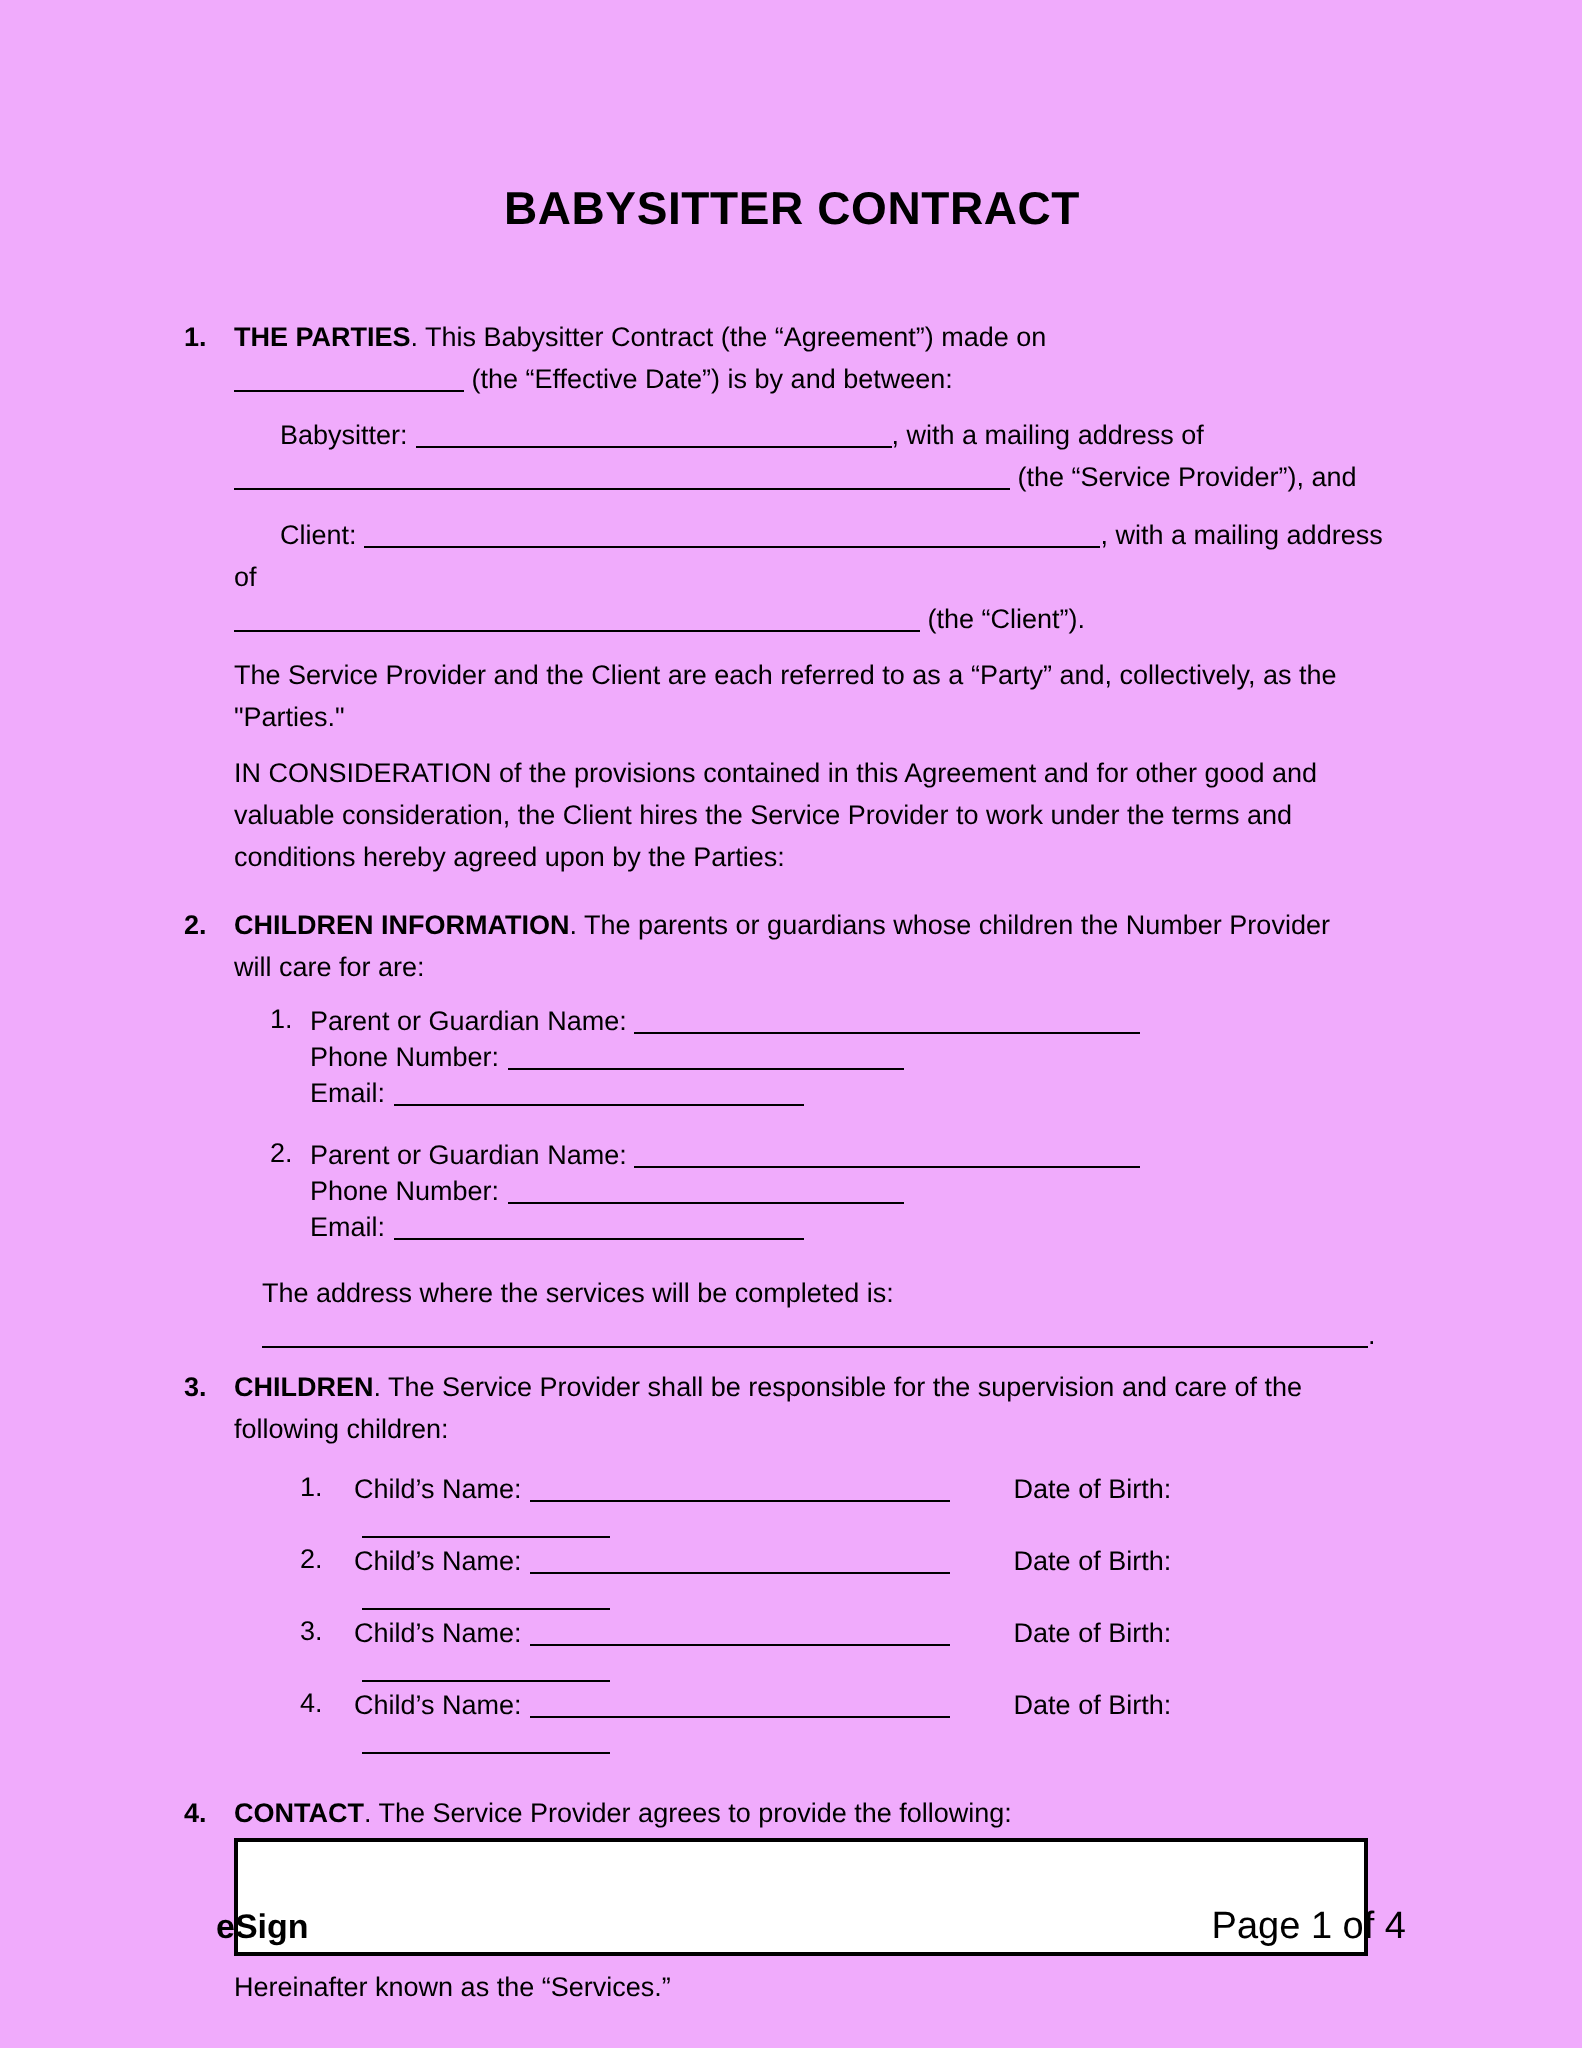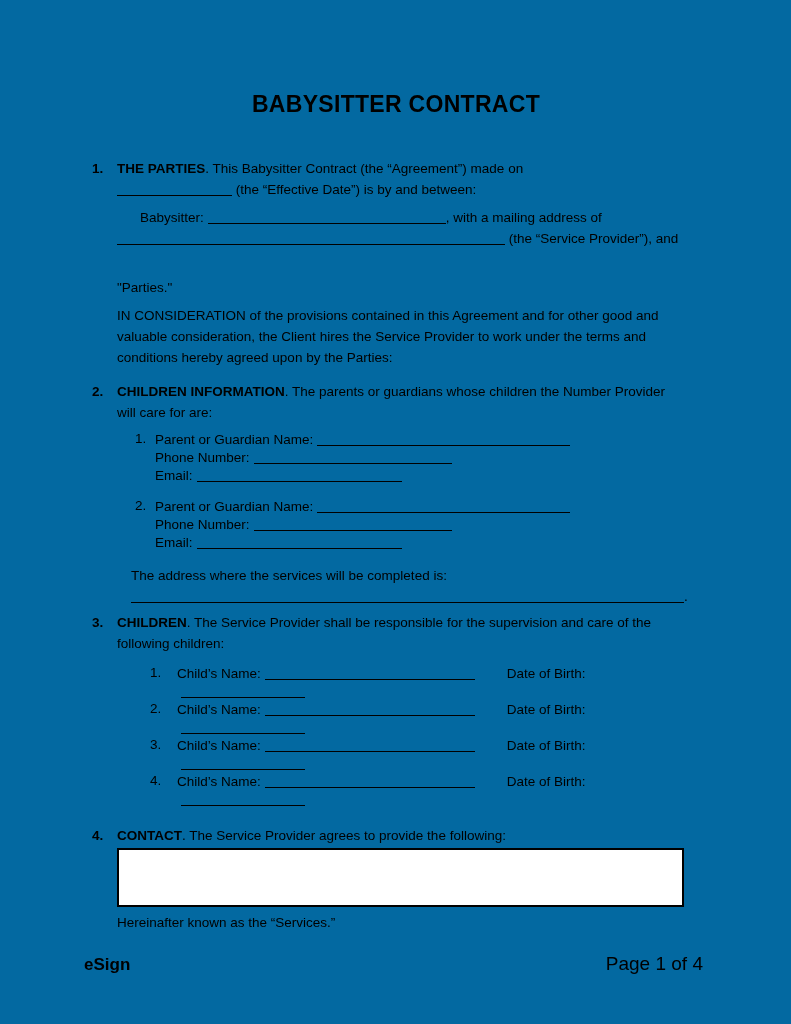--- a/index.html
+++ b/index.html
@@ -1,19 +1,19 @@
 <!DOCTYPE html>
 <html><head>
 <meta charset="utf-8">
 <style>
   html,body{margin:0;padding:0;background:#fff;}
   .page{
     position:relative;
     width:791px;height:1024px;
-    background:#0369a1;
+    background:#f0abfc;
     font-family:"Liberation Sans","DejaVu Sans",sans-serif;
     font-size:13.5px;line-height:21px;color:#000;
     overflow:hidden;
   }
   .content{padding:90px 91px 0 92px;}
   h1.doc-title{
     font-size:23px;line-height:28px;font-weight:bold;
     text-align:center;margin:0 0 40px 0;letter-spacing:.3px;
   }
   .sec{display:flex;}
@@ -37,21 +37,21 @@
   .gap-l{margin-left:4px;padding-left:28px;}
   .b115{width:115px;} .b210{width:210px;} .b388{width:388px;}
   .b340{width:340px;} .b343{width:343px;} .b225{width:225px;}
   .b170{width:170px;} .b177{width:177px;} .b553{width:553px;}
   .b182{width:182px;} .b96{width:96px;}
   .services-box{
     width:563px;height:55px;border:2px solid #000;margin-top:2px;
     background:#fff;
   }
   .footer{
-    position:absolute;left:84px;right:88px;top:953px;
+    position:absolute;left:108px;right:88px;top:953px;
     display:flex;justify-content:space-between;align-items:baseline;
   }
   .brand{font-size:17px;font-weight:bold;}
   .pageinfo{font-size:19px;}
 </style>
 </head>
 <body>
 
 <div class="page">
   <div class="content">
@@ -60,22 +60,24 @@
 
     <div class="sec">
       <div class="num">1.</div>
       <div class="body">
         <p><b>THE PARTIES</b><span>. This Babysitter Contract (the “Agreement”) made on</span><br>
           <span class="blank b115"></span><span> (the “Effective Date”) is by and between:</span></p>
 
         <p class="mt7" style="text-indent:23px;"><span>Babysitter:</span><span class="blank b210 gap-l"></span><span>, with a mailing address of</span><br>
           <span class="blank b388"></span><span> (the “Service Provider”), and</span></p>
 
+        <p class="mt8" style="text-indent:23px;"><span>Client:</span><span class="blank b340 gap-l"></span><span>, with a mailing address of</span><br>
+          <span class="blank b343"></span><span> (the “Client”).</span></p>
 
-        <p class="mt7"><br><span>"Parties."</span></p>
+        <p class="mt7"><span>The Service Provider and the Client are each referred to as a “Party” and, collectively, as the</span><br><span>"Parties."</span></p>
 
         <p class="mt7"><span>IN CONSIDERATION of the provisions contained in this Agreement and for other good and</span><br><span>valuable consideration, the Client hires the Service Provider to work under the terms and</span><br><span>conditions hereby agreed upon by the Parties:</span></p>
       </div>
     </div>
 
     <div class="sec mt13">
       <div class="num">2.</div>
       <div class="body">
         <p><b>CHILDREN INFORMATION</b><span>. The parents or guardians whose children the Number Provider</span><br><span>will care for are:</span></p>
 

